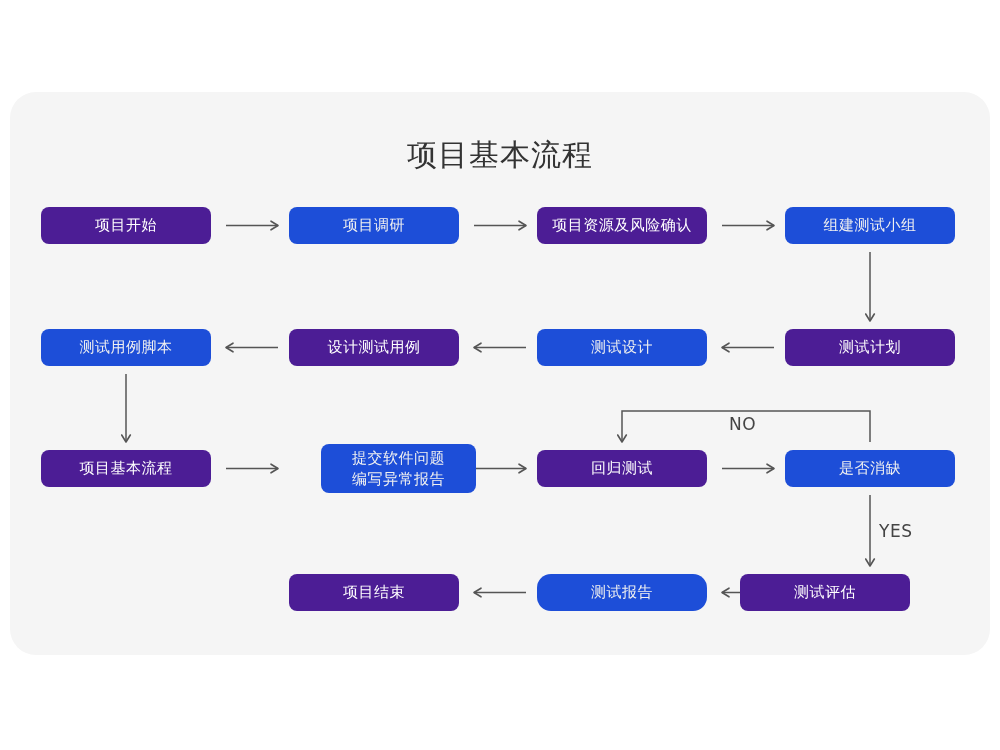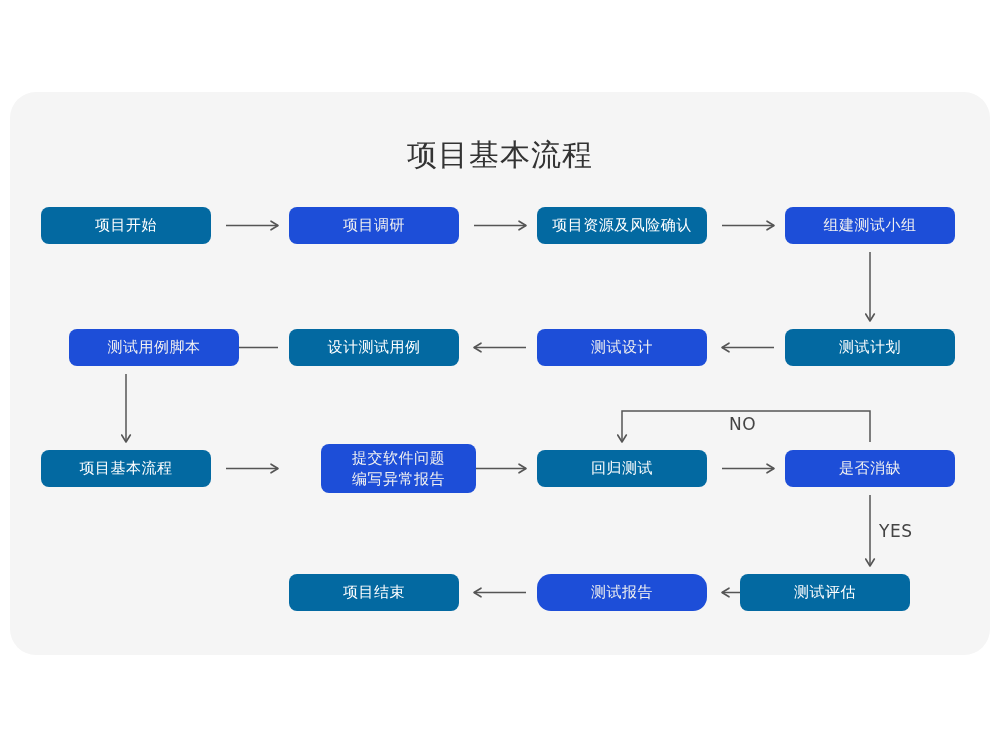--- a/index.html
+++ b/index.html
@@ -49,21 +49,21 @@
     align-items: center;
     justify-content: center;
     text-align: center;
     font-size: 15px;
     line-height: 21px;
     letter-spacing: 0.5px;
     white-space: pre-line;
     user-select: none;
   }
   .node.purple {
-    background: #0369a1;
+    background: #4c1d95;
     color: #ffffff;
   }
   .node.gray {
     background: #1d4ed8;
     color: #f0f0f0;
   }
   .edge-layer {
     position: absolute;
     left: 0; top: 0;
     width: 1000px;
@@ -124,21 +124,21 @@
   <div class="edge-label" style="left:879px; top:521px;">YES</div>
 
   <div class="node purple" style="left:41px;  top:207px; width:170px; height:37px;">项目开始</div>
   <div class="node gray" style="left:289px; top:207px; width:170px; height:37px;">项目调研</div>
   <div class="node purple" style="left:537px; top:207px; width:170px; height:37px;">项目资源及风险确认</div>
   <div class="node gray" style="left:785px; top:207px; width:170px; height:37px;">组建测试小组</div>
 
   <div class="node purple" style="left:785px; top:329px; width:170px; height:37px;">测试计划</div>
   <div class="node gray" style="left:537px; top:329px; width:170px; height:37px;">测试设计</div>
   <div class="node purple" style="left:289px; top:329px; width:170px; height:37px;">设计测试用例</div>
-  <div class="node gray" style="left:41px;  top:329px; width:170px; height:37px;margin-left:28px;">测试用例脚本</div>
+  <div class="node gray" style="left:41px;  top:329px; width:170px; height:37px;">测试用例脚本</div>
 
   <div class="node purple" style="left:41px;  top:450px; width:170px; height:37px;">项目基本流程</div>
   <div class="node gray" style="left:289px; top:444px; width:155px; height:49px;margin-left:32px;">提交软件问题
 编写异常报告</div>
   <div class="node purple" style="left:537px; top:450px; width:170px; height:37px;">回归测试</div>
   <div class="node gray" style="left:785px; top:450px; width:170px; height:37px;">是否消缺</div>
 
   <div class="node purple" style="left:740px; top:574px; width:170px; height:37px;">测试评估</div>
   <div class="node gray" style="left:537px; top:574px; width:170px; height:37px;border-radius:14px;">测试报告</div>
   <div class="node purple" style="left:289px; top:574px; width:170px; height:37px;">项目结束</div>

